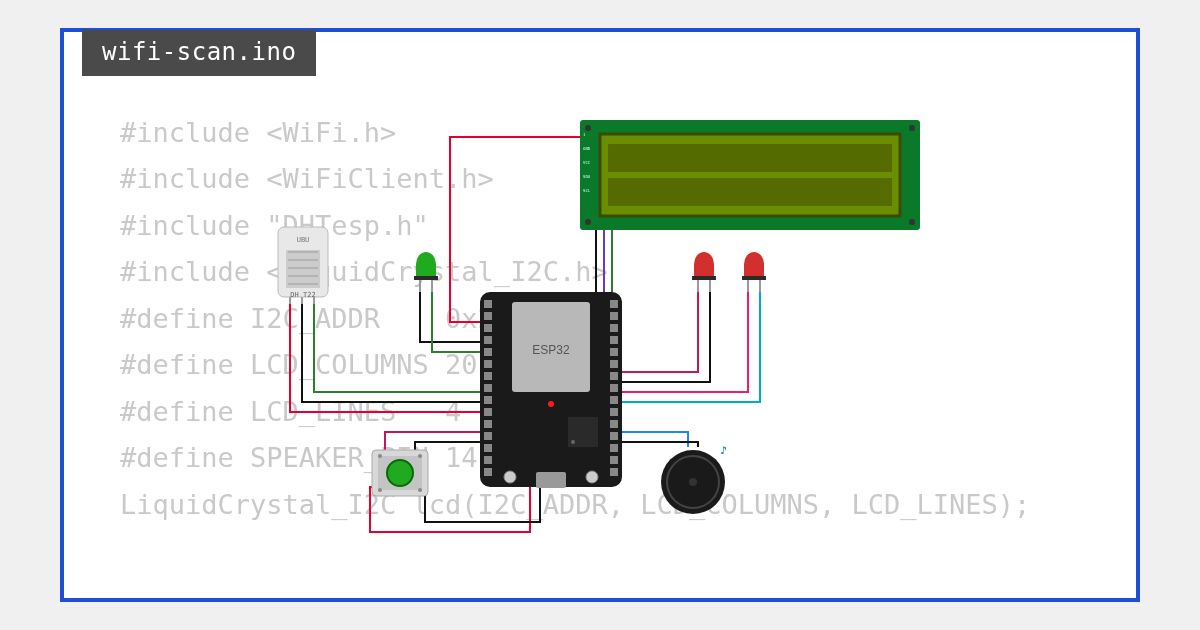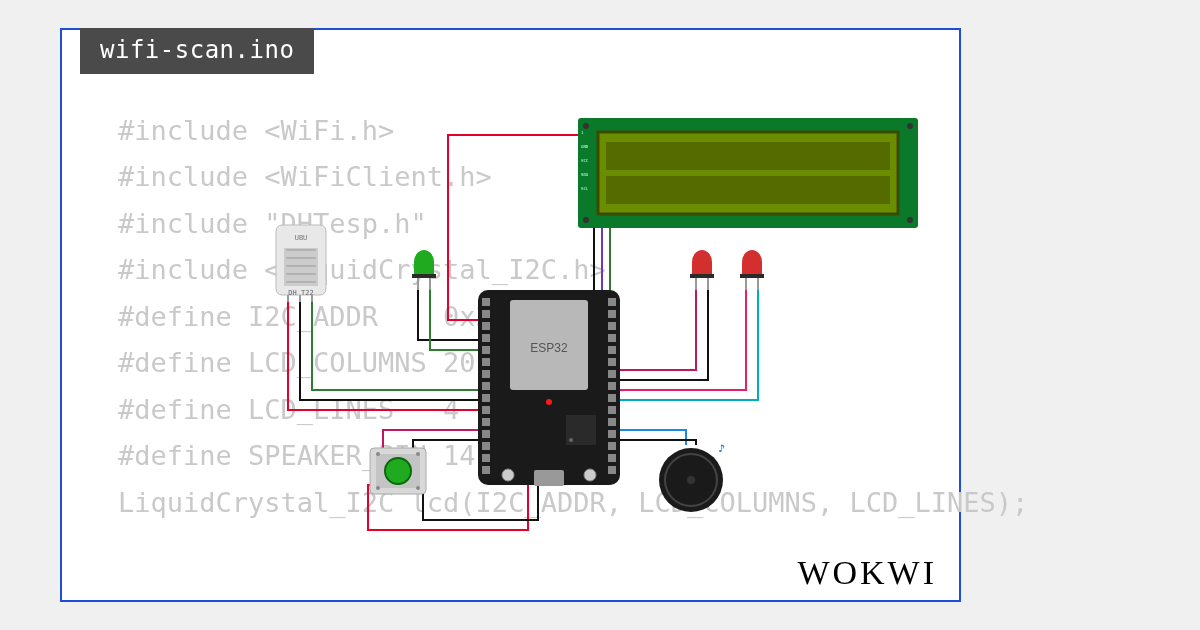--- a/index.html
+++ b/index.html
@@ -8,24 +8,24 @@
     height: 630px;
     background: #f0f0f0;
     font-family: ui-monospace, 'Cascadia Code', Menlo, Consolas, monospace;
     position: relative;
     overflow: hidden;
   }
   .card {
     position: absolute;
     left: 60px;
     top: 28px;
-    width: 901px;
+    width: 1080px;
     height: 574px;
     background: #fff;
-    border: 2px solid #1d4ed8;
+    border: 4px solid #1d4ed8;
   }
   .tab {
     position: absolute;
     left: 18px;
     top: -2px;
     background: #4a4a4a;
     color: #fff;
     font-size: 24px;
     padding: 8px 20px 10px 20px;
     font-family: ui-monospace, Menlo, Consolas, monospace;
@@ -239,14 +239,13 @@
 
       <g>
         <circle cx="613" cy="390" r="32" fill="#1a1a1a"></circle>
         <circle cx="613" cy="390" r="26" fill="none" stroke="#444" stroke-width="2"></circle>
         <circle cx="613" cy="390" r="4" fill="#333"></circle>
         <text x="640" y="362" font-size="11" fill="#1e88e5">♪</text>
       </g>
     </svg>
   </div>
 
-  <div class="brand">WOKWI</div>
 </div>
 
 </body></html>

